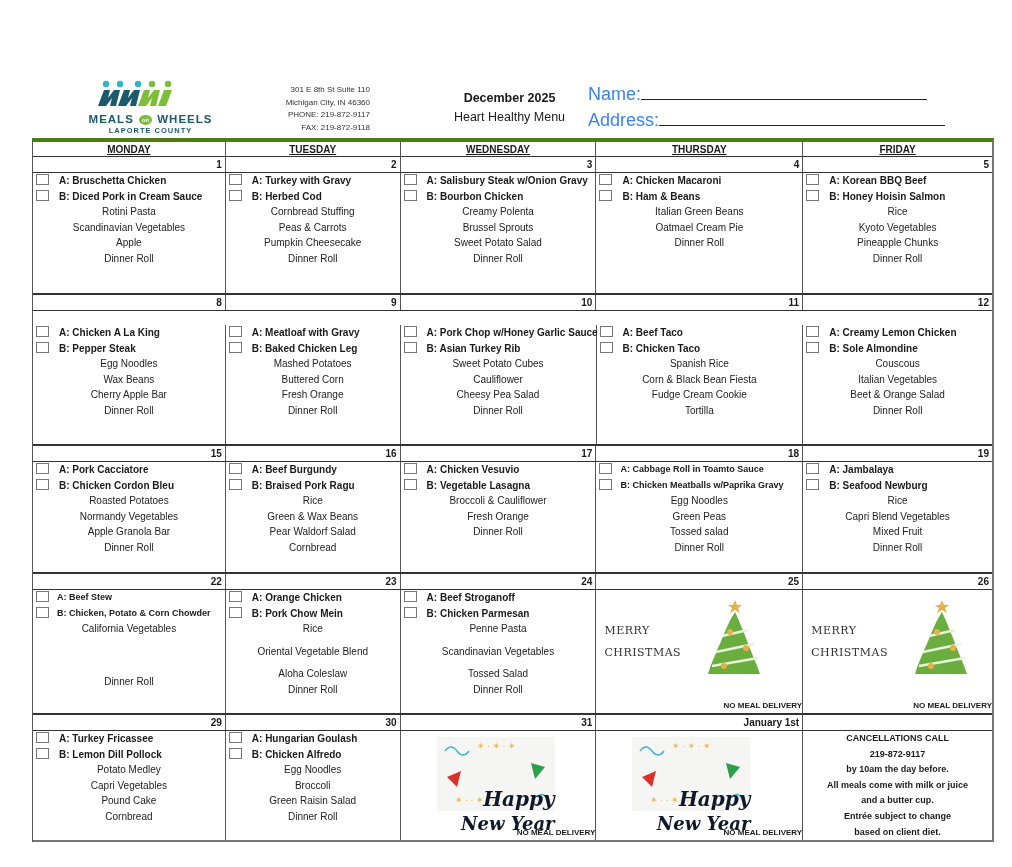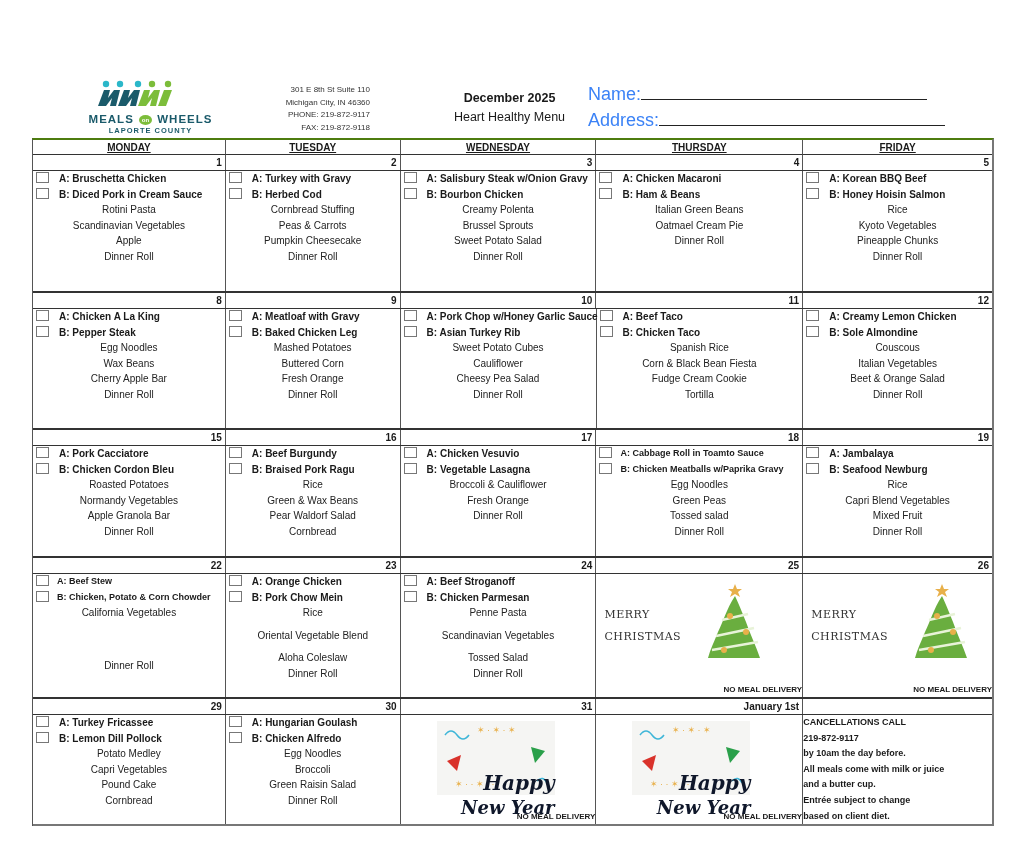--- a/index.html
+++ b/index.html
@@ -15,51 +15,51 @@
 
   .address { position: absolute; left: 255px; top: 84px; width: 115px; text-align: right; font-size: 8px; line-height: 12.5px; color: #333; }
   .title-block { position: absolute; left: 432px; top: 90px; width: 155px; text-align: center; }
   .title-month { font-weight: bold; font-size: 12.5px; line-height: 17px; }
   .title-menu { font-size: 12.5px; line-height: 20px; }
   .name-line, .address-line { position: absolute; left: 588px; font-size: 18px; color: #3b82f6; white-space: nowrap; }
   .name-line { top: 84px; }
   .address-line { top: 110px; }
   .underline { display: inline-block; border-bottom: 1.5px solid #222; height: 16px; vertical-align: baseline; }
 
-  .grid { position: absolute; left: 32px; top: 138px; width: 962px; border-top: 2px solid #4d7c0f; border-left: 1px solid #555; border-right: 2px solid #777; }
+  .grid { position: absolute; left: 32px; top: 138px; width: 962px; border-top: 4px solid #4d7c0f; border-left: 1px solid #555; border-right: 2px solid #777; }
   .row { display: flex; width: 100%; }
   .cell { border-right: 1px solid #555; position: relative; }
   .cell:last-child { border-right: none; }
   .c0 { width: 193px; } .c1 { width: 175px; } .c2 { width: 196px; } .c3 { width: 207px; } .c4 { width: 189px; }
 
   .day-header .cell { height: 15px; text-align: center; font-weight: bold; font-size: 10px; line-height: 15px; text-decoration: underline; border-bottom: 1px solid #333; }
   .date-row { border-bottom: 1px solid #333; }
   .date-row .cell { height: 15px; text-align: right; font-weight: bold; font-size: 10px; line-height: 15px; padding-right: 3px; }
   .week-body { border-bottom: 2px solid #333; }
   .week-body.w1 .cell { height: 120px; }
-  .week-body.w2 .cell { height: 119px; }
+  .week-body.w2 .cell { height: 119px; margin-top: 14px; }
   .week-body.w3 .cell { height: 110px; }
   .week-body.w4 .cell { height: 123px; }
   .week-body.w5 { border-bottom: 2px solid #777; }
   .week-body.w5 .cell { height: 109px; }
 
   .opt { position: relative; height: 15.5px; font-weight: bold; font-size: 10px; line-height: 15.5px; padding-left: 26px; white-space: nowrap; }
   .opt.small { font-size: 9px; padding-left: 24px; }
   .chk { position: absolute; left: 3px; top: 1px; width: 13px; height: 11px; border: 1px solid #777; background: #fff; }
   .side { text-align: center; font-size: 10px; line-height: 15.6px; color: #222; }
   .side.gap { margin-top: 7px; }
 
   .xmas-text { position: absolute; left: 8px; top: 30px; font-family: "DejaVu Serif", serif; font-size: 11px; line-height: 22px; color: #333; letter-spacing: 0.5px; }
   .tree { position: absolute; left: 108px; top: 6px; width: 62px; height: 88px; }
   .no-delivery { position: absolute; left: 0; right: 0; bottom: 3px; text-align: right; font-weight: bold; font-size: 8px; }
   .newyear { position: absolute; left: 36px; top: 6px; width: 118px; height: 74px; background: #f5f5f3; }
   .ny-text { position: absolute; left: 0; width: 118px; text-align: right; font-family: "DejaVu Serif", serif; font-style: italic; font-weight: bold; color: #0f172a; margin-top: 40px; }
   .ny-happy { top: 10px; font-size: 20px; }
   .ny-new { top: 36px; font-size: 18px; }
-  .cancel { font-weight: bold; font-size: 9px; line-height: 15.6px; padding-top: 0px; }
+  .cancel { text-align: center; font-weight: bold; font-size: 9px; line-height: 15.6px; padding-top: 0px; }
 </style>
 </head>
 <body>
 
 <div class="header">
   <div class="logo">
     <svg class="logo-mark" viewBox="0 0 90 30">
       <circle cx="12" cy="4" r="3.2" fill="#2bb7c9"></circle>
         <circle cx="26" cy="4" r="3.2" fill="#2bb7c9"></circle>
       <circle cx="44" cy="4" r="3.2" fill="#2bb7c9"></circle>

